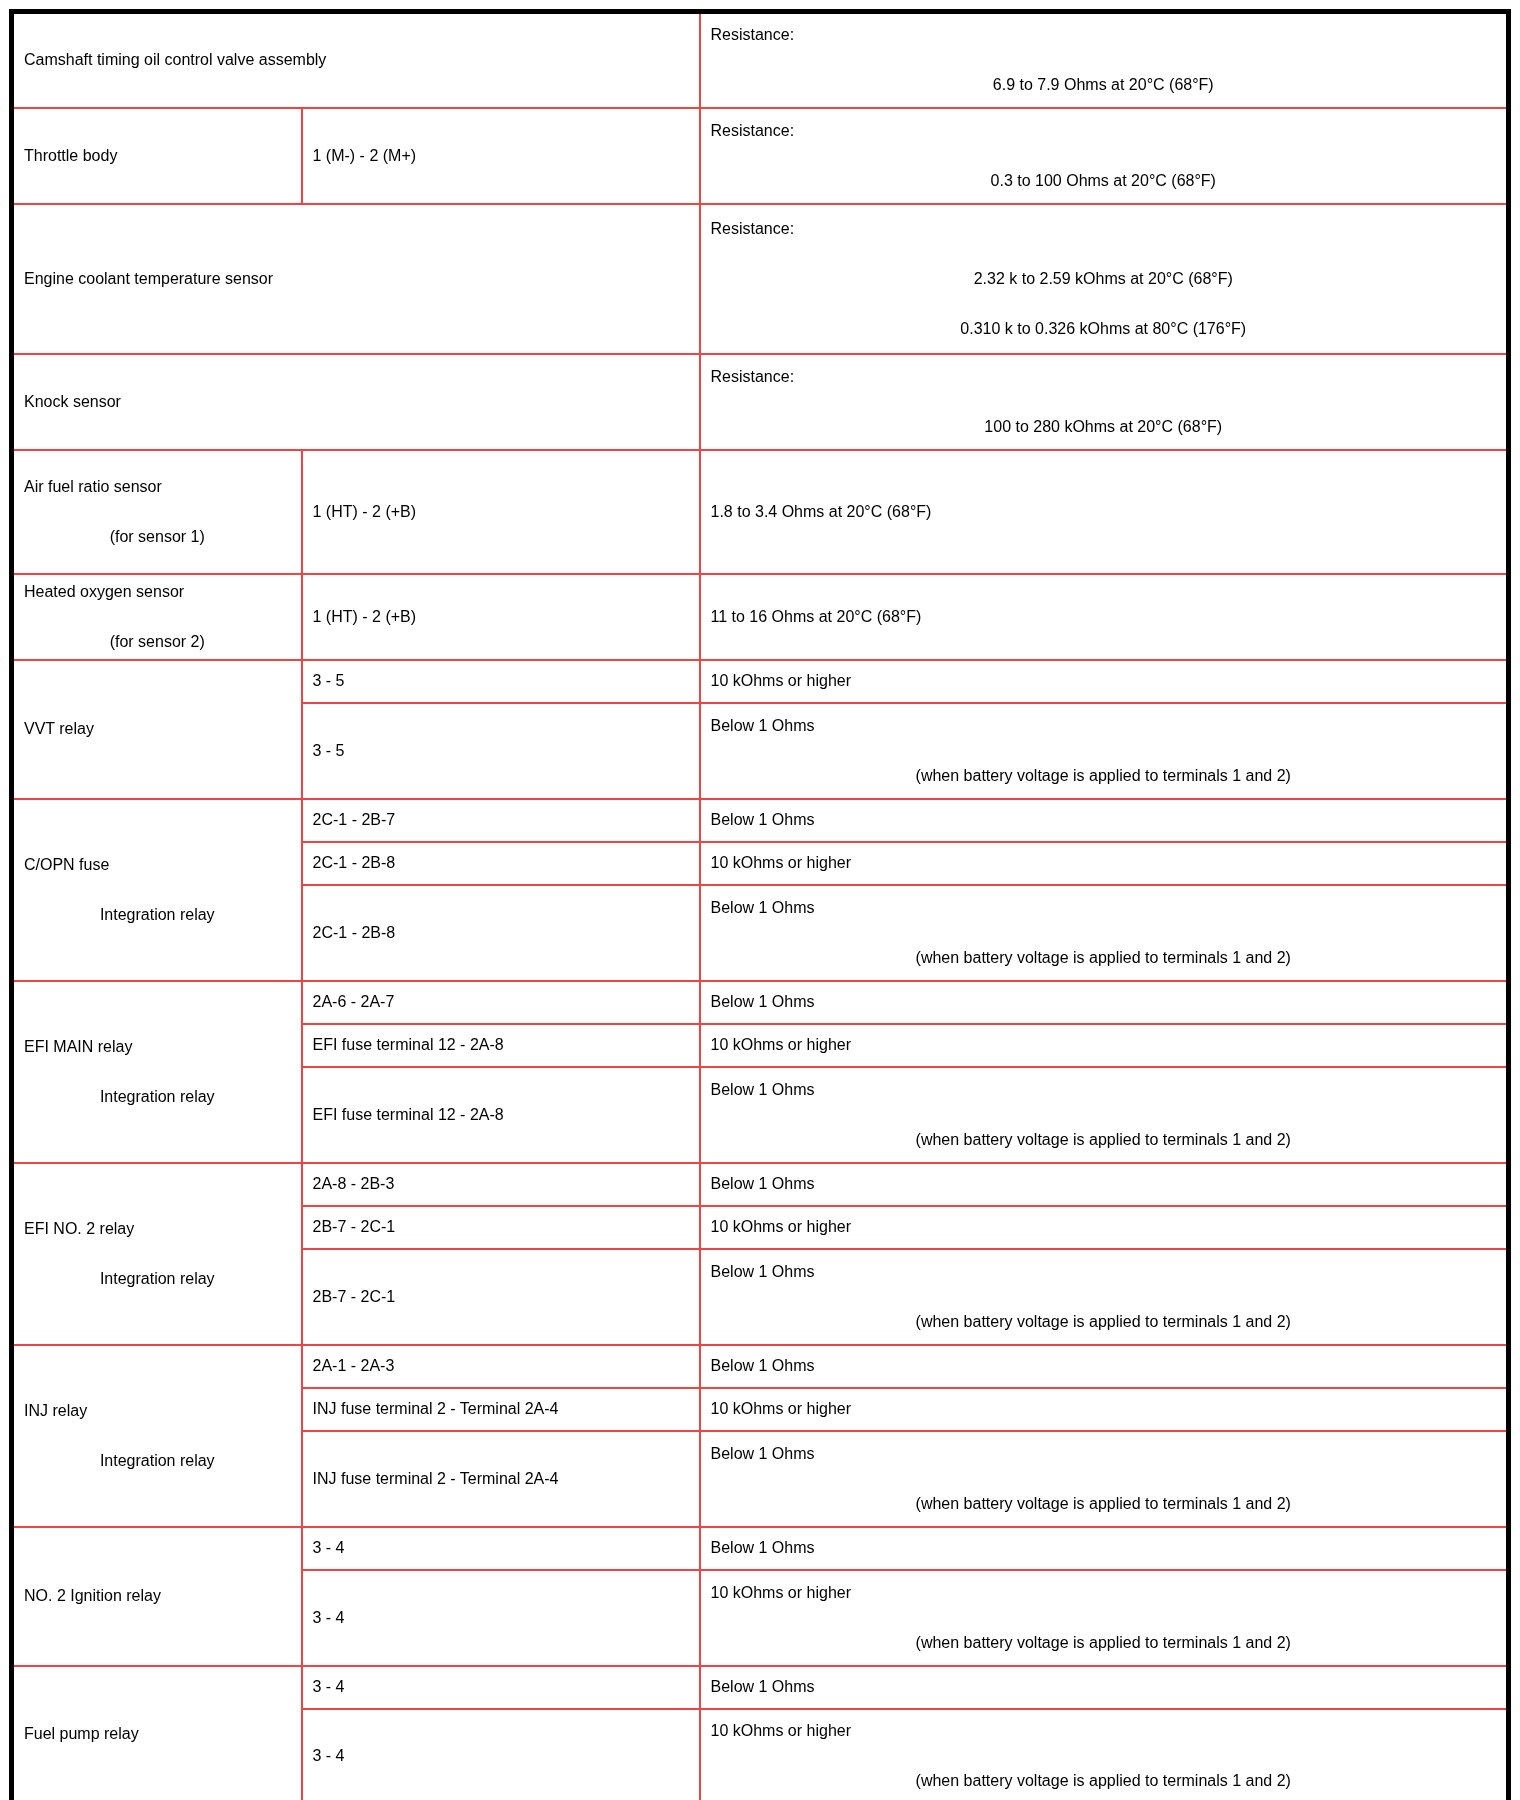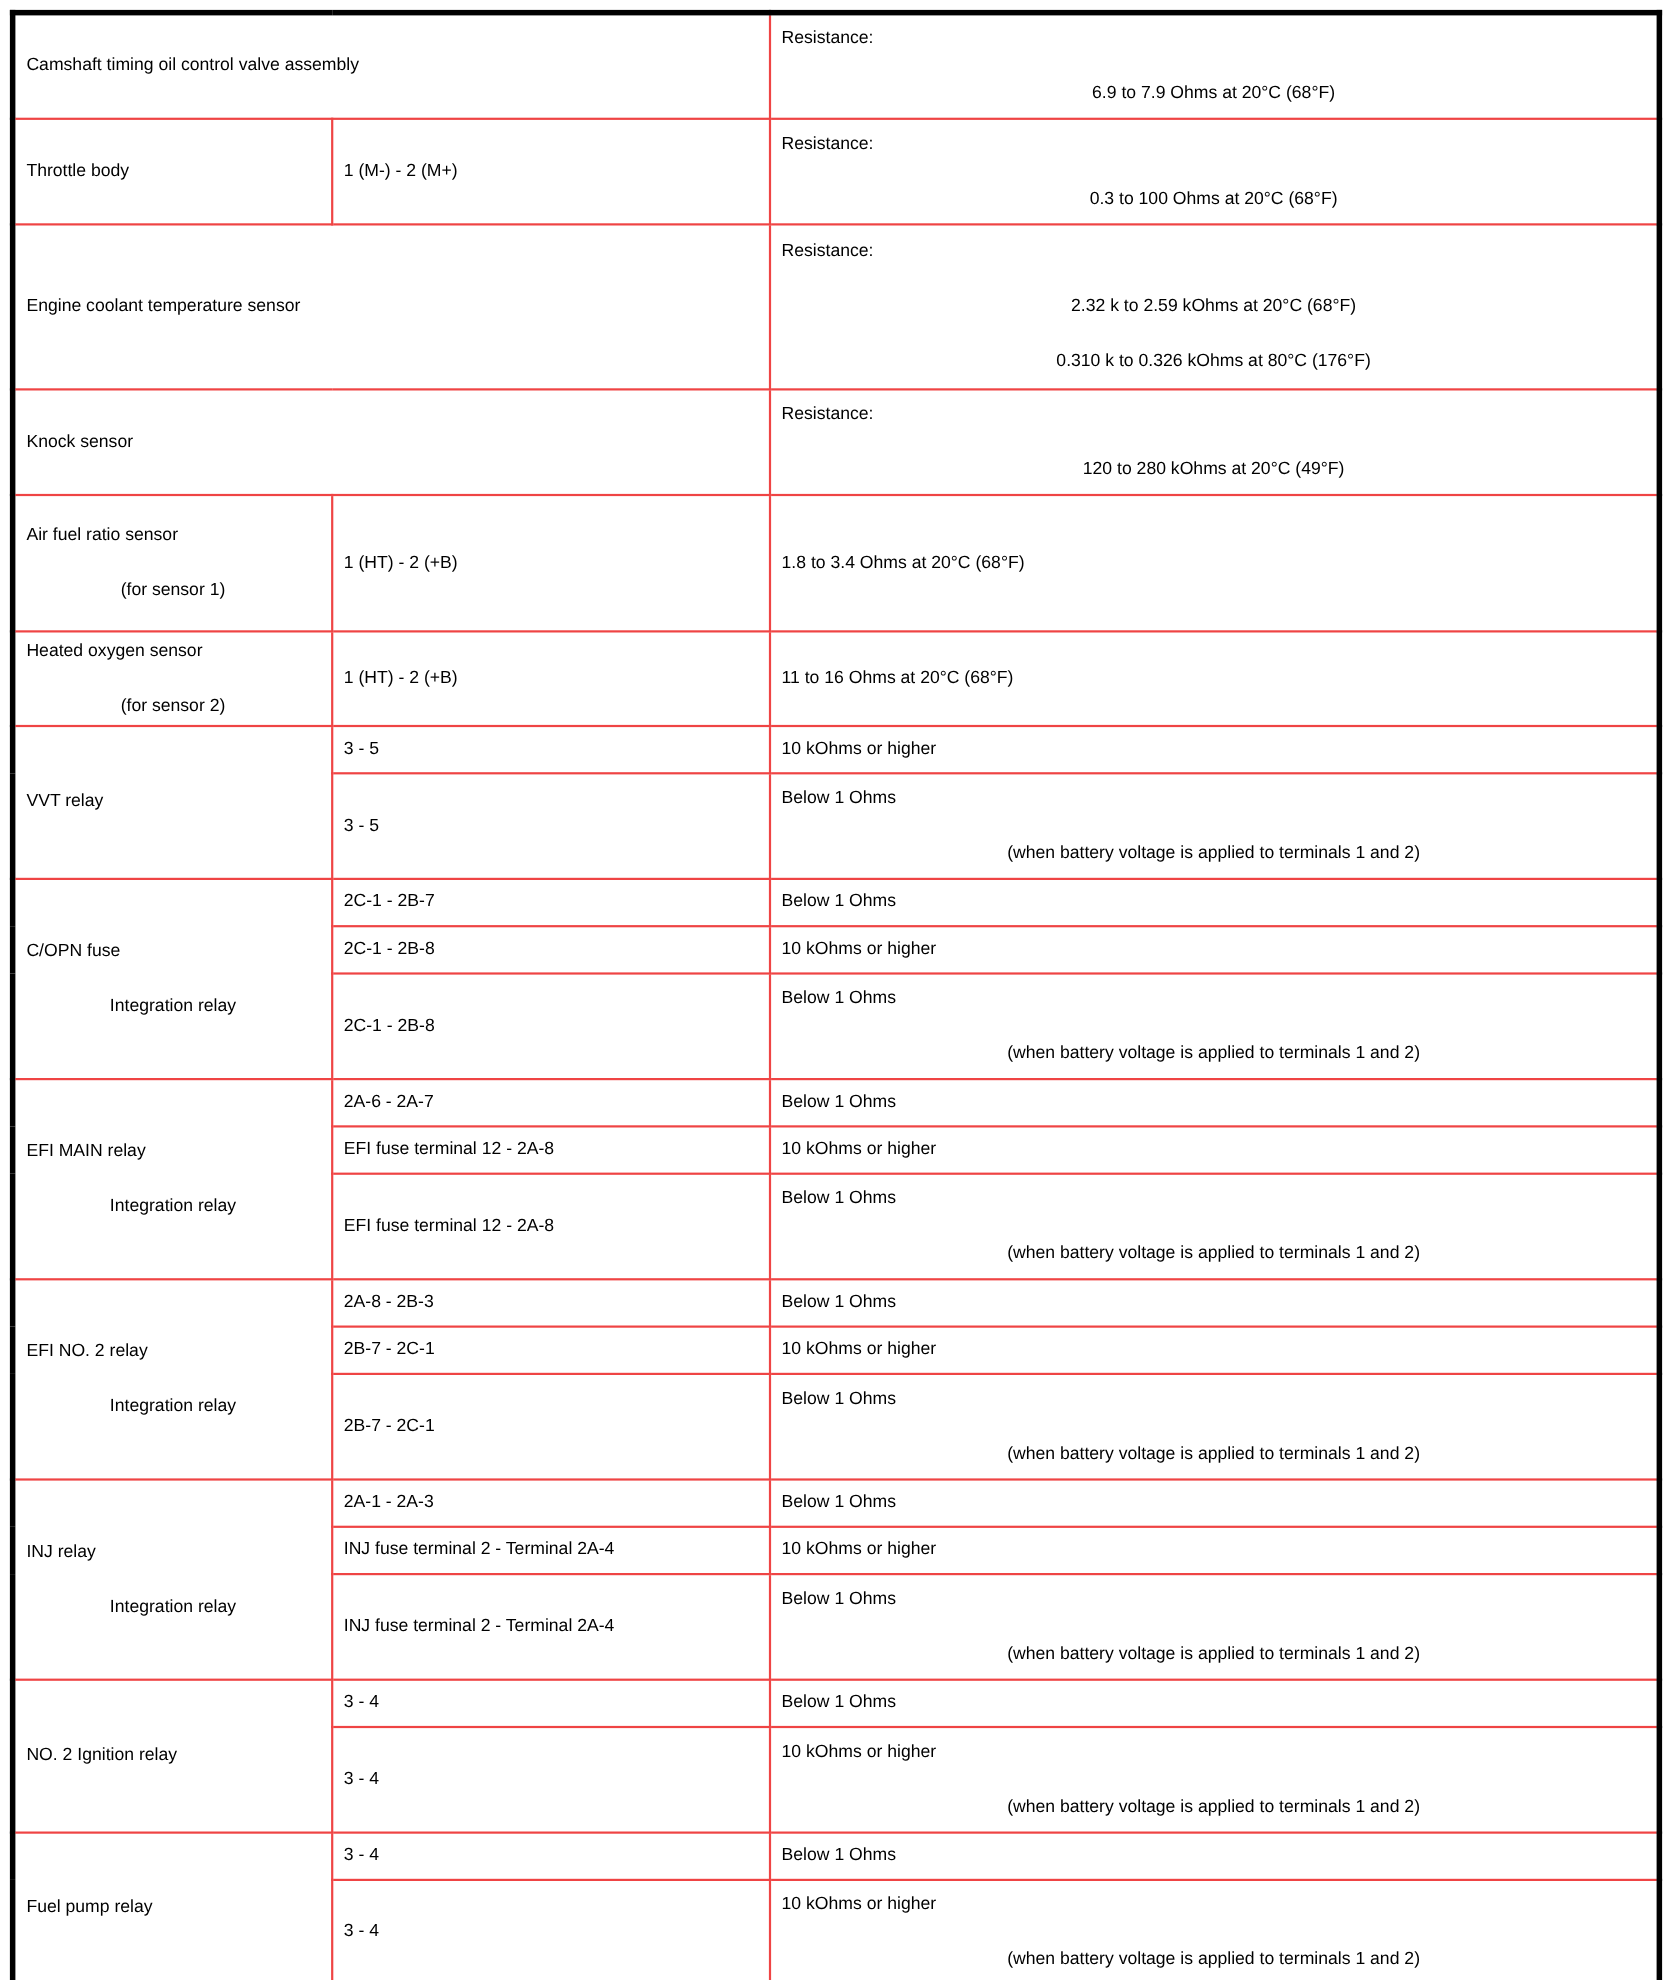--- a/index.html
+++ b/index.html
@@ -76,21 +76,21 @@
             <div class="line">2.32 k to 2.59 kOhms at 20°C (68°F)</div>
             <div class="line">0.310 k to 0.326 kOhms at 80°C (176°F)</div>
           </td>
         </tr>
         <tr style="height: 96px;">
           <td class="name-cell" rowspan="1" colspan="2">
             <div class="line">Knock sensor</div>
           </td>
           <td>
             <div class="line">Resistance:</div>
-            <div class="line">120 to 280 kOhms at 20°C (49°F)</div>
+            <div class="line">100 to 280 kOhms at 20°C (68°F)</div>
           </td>
         </tr>
         <tr style="height: 124px;">
           <td class="name-cell" rowspan="1" colspan="1">
             <div class="line">Air fuel ratio sensor</div>
             <div class="line">(for sensor 1)</div>
           </td>
           <td>
             <div class="line">1 (HT) - 2 (+B)</div>
           </td>

